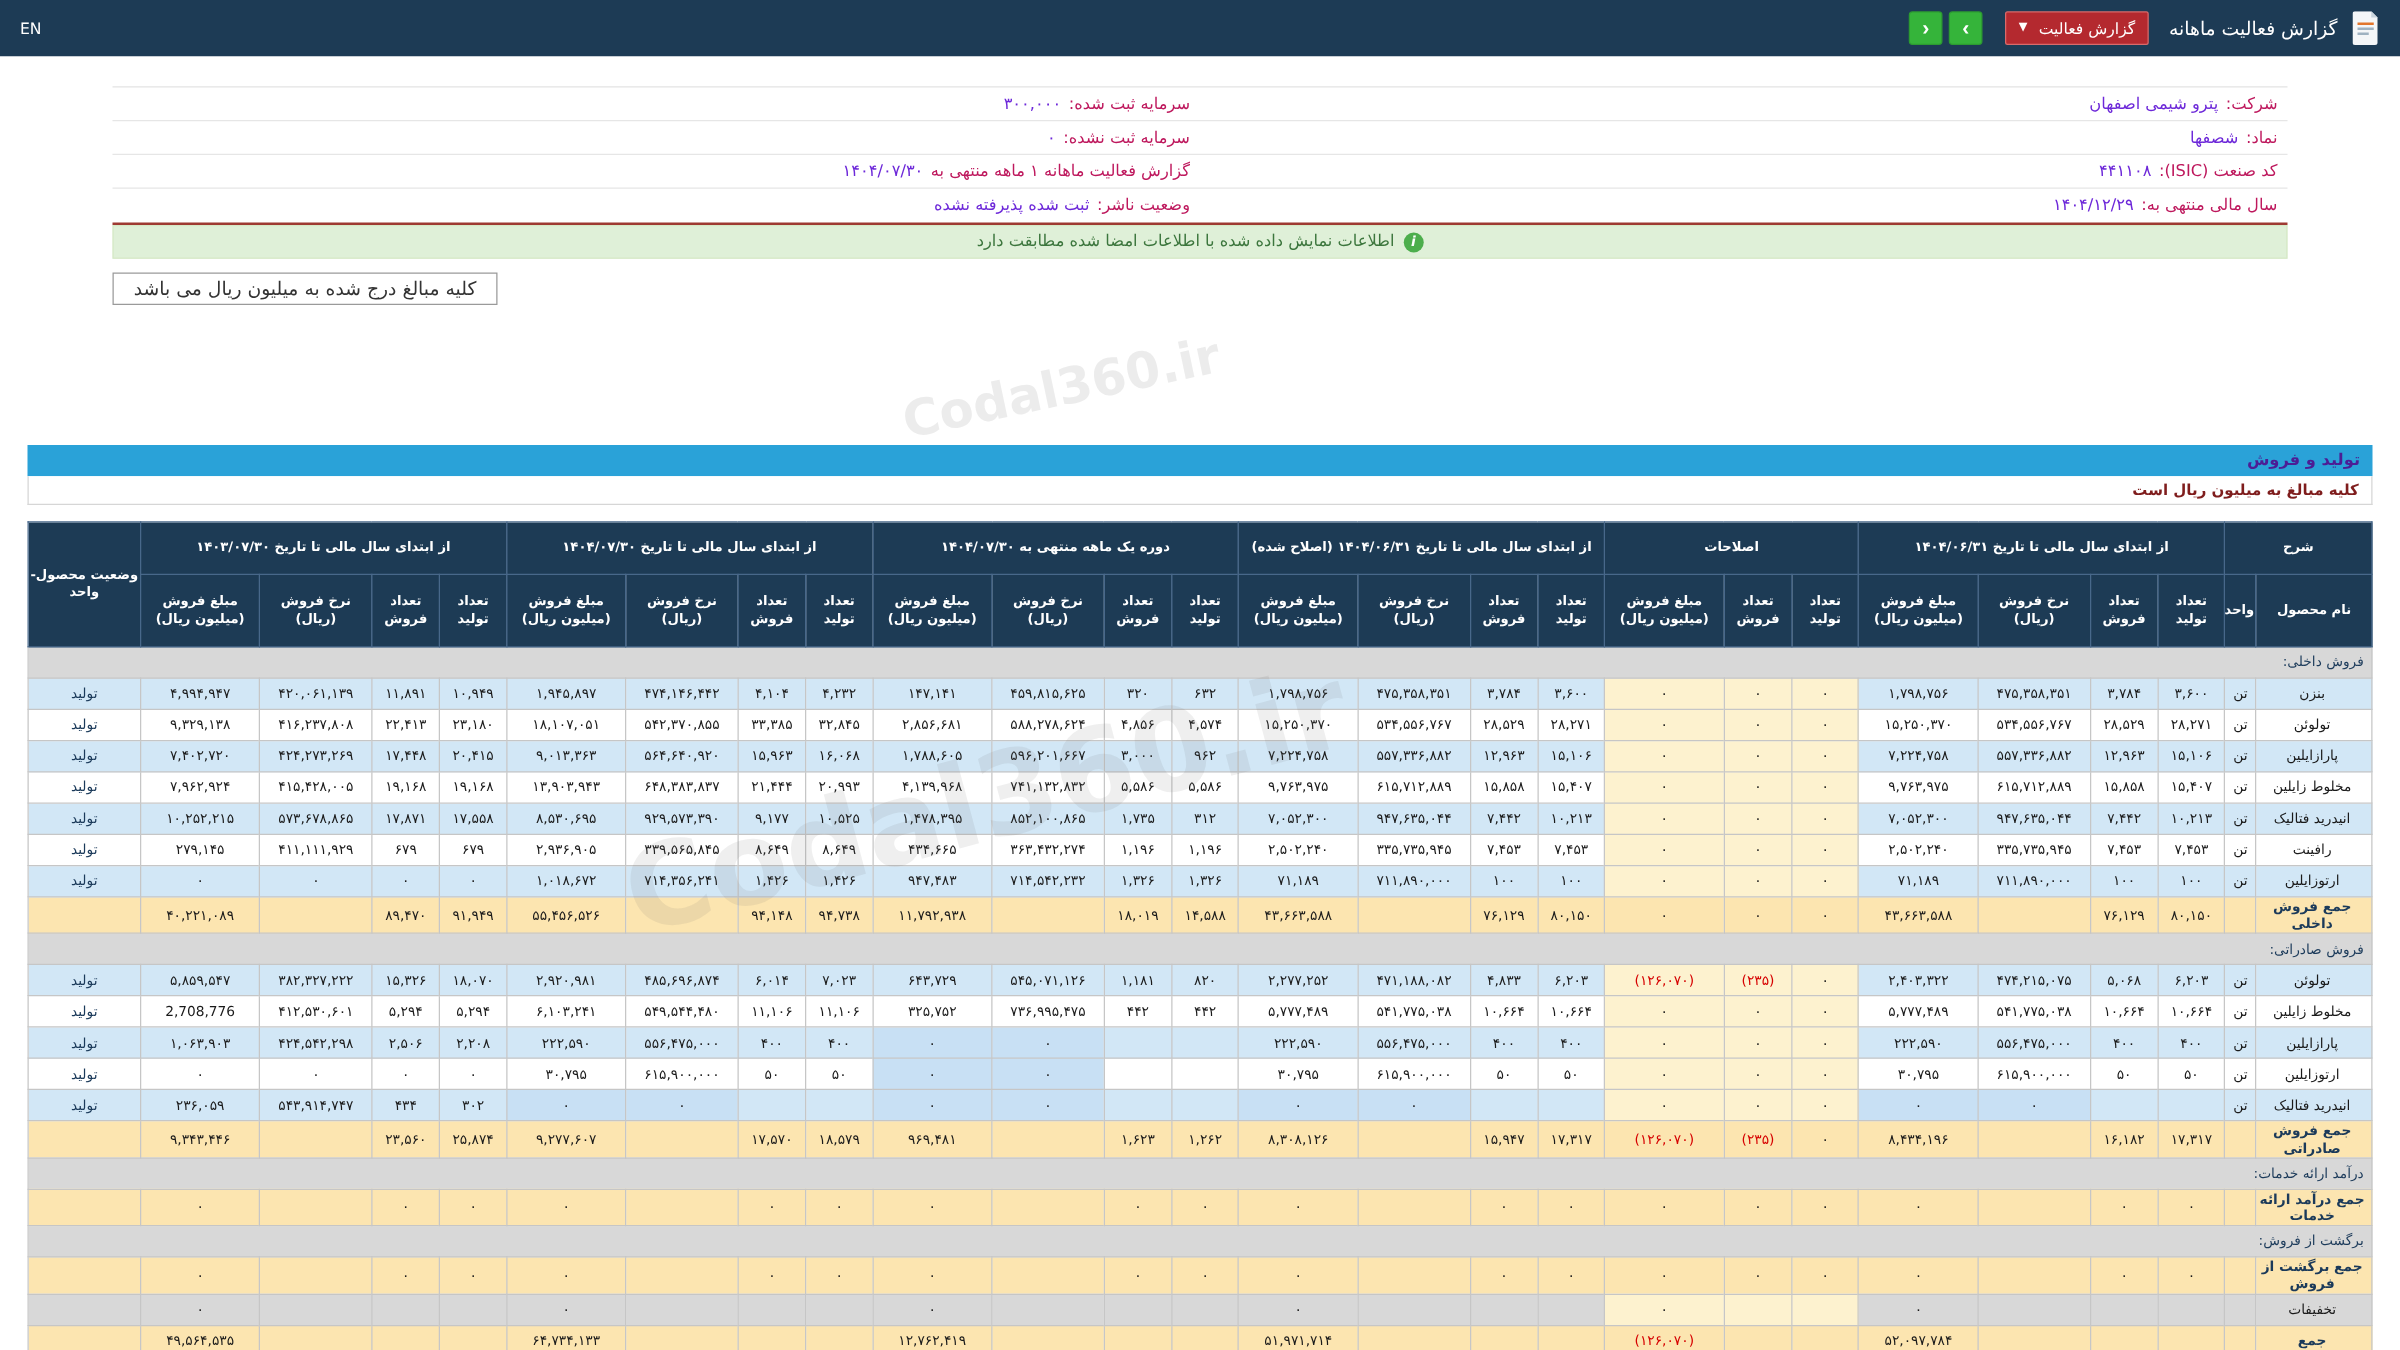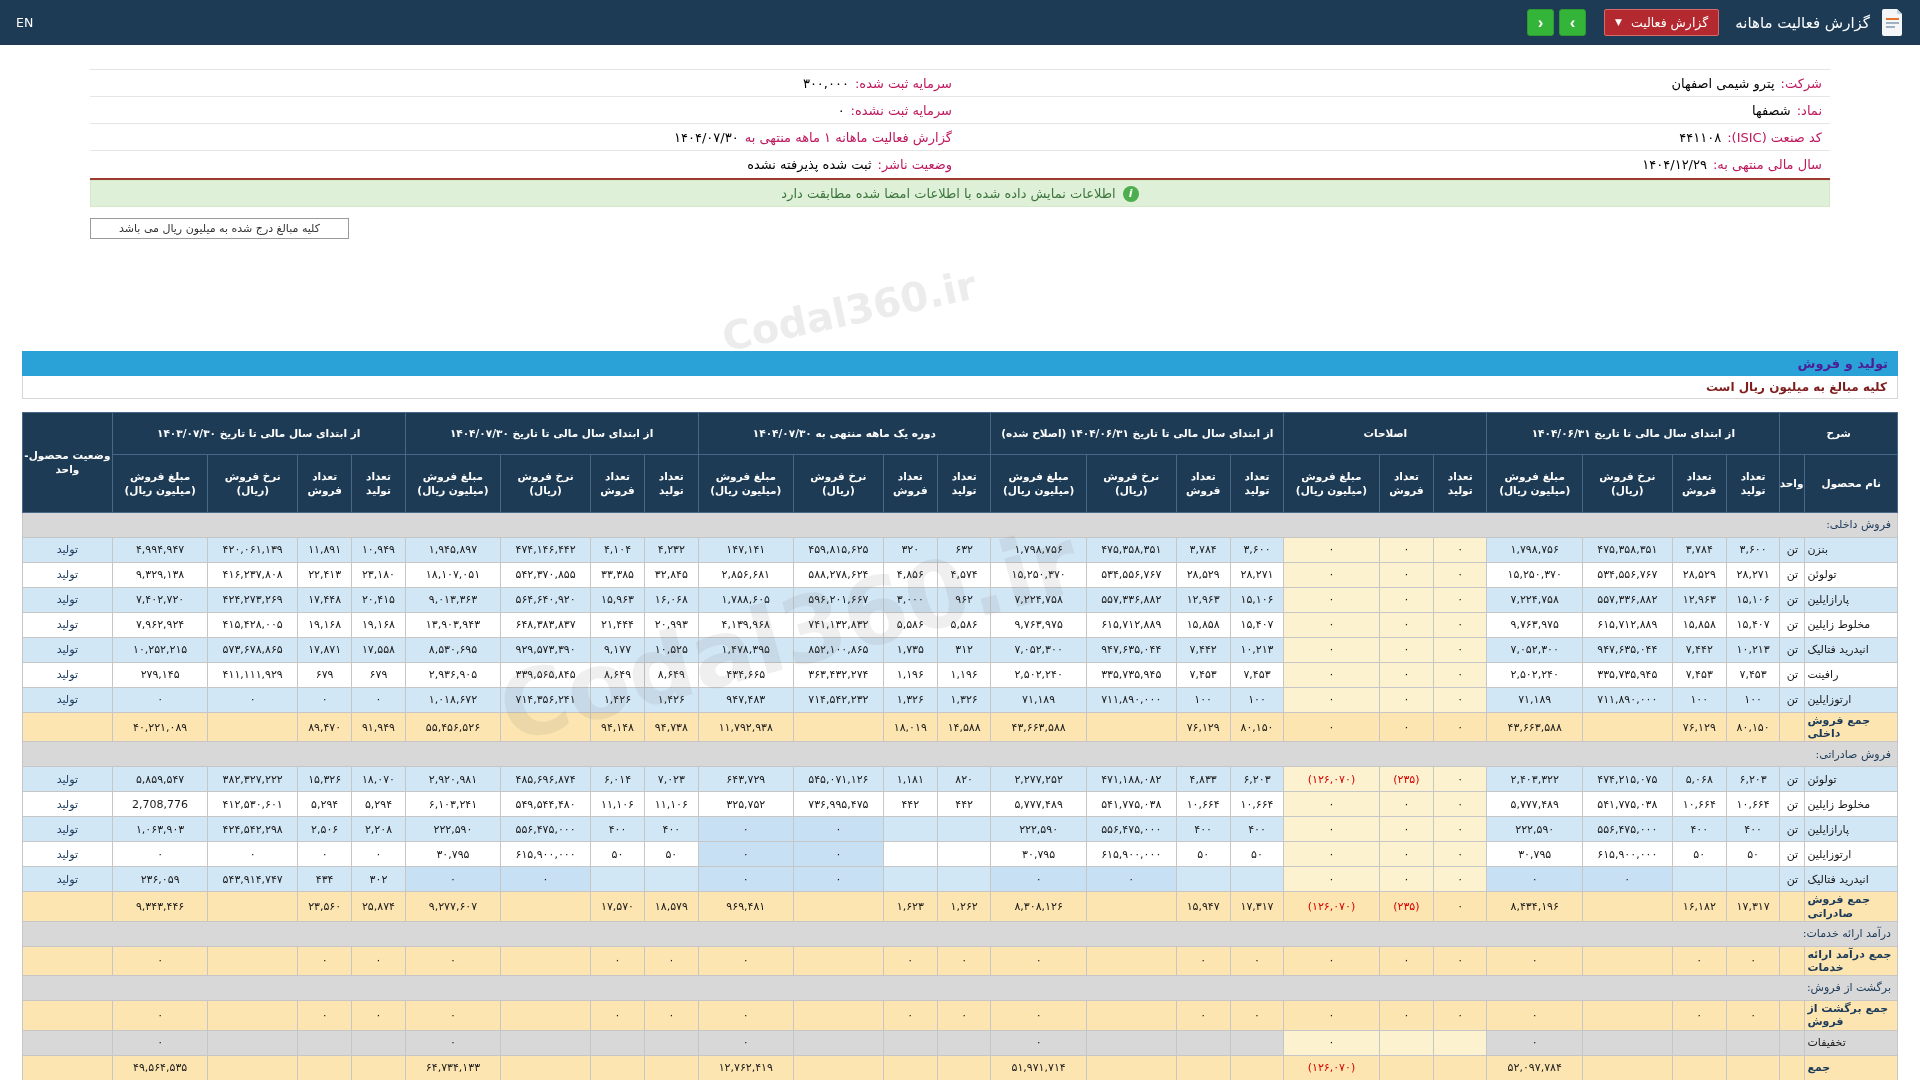--- a/index.html
+++ b/index.html
@@ -19,31 +19,31 @@
   .nb{width:27px;height:27px;background:#35b43a;border:1px solid #2c9c31;border-radius:3px;color:#fff;
       font-size:17px;font-weight:bold;line-height:1;cursor:pointer;display:flex;align-items:center;justify-content:center}
   .en{margin-right:auto;color:#fff;font-size:12.5px;text-decoration:none;cursor:pointer}
 
   
   .info{margin:24px 90px 0;border-top:1px solid #e3e3e3;border-bottom:2px solid #9e3a32}
   .info-row{display:flex;border-bottom:1px solid #e6e6e6;height:27px;align-items:center;font-size:13px}
   .info-row:last-child{border-bottom:none}
   .pair{flex:1;display:flex;gap:6px;padding:0 8px;align-items:center;min-width:0}
   .ilbl{color:#be185d}
-  .ival{color:#000000}
+  .ival{color:#6d28d9}
 
   
   .banner{margin:0 90px;background:#dff0d8;border:1px solid #d6e9c6;color:#3c763d;height:27px;
       display:flex;align-items:center;justify-content:center;gap:7px;font-size:13px}
   .info-i{width:16px;height:16px;border-radius:50%;background:#4cae4c;color:#fff;font-size:11px;
       display:flex;align-items:center;justify-content:center;font-weight:bold;font-style:italic;flex:0 0 auto}
 
   
   .note-row{display:flex;margin:11px 90px 0;justify-content:flex-end}
-  .note{border:1px solid #9a9a9a;background:#fff;font-size:11px;color:#333;padding:3px 28px;white-space:nowrap}
+  .note{border:1px solid #9a9a9a;background:#fff;font-size:15px;color:#333;padding:3px 16px;white-space:nowrap}
 
   
   .sec-head{margin:112px 22px 0;background:#2aa2d8;color:#4c1d95;font-weight:bold;font-size:13px;padding:5px 10px}
   .sec-sub{margin:0 22px;background:#fff;border:1px solid #d6d6d6;border-top:none;color:#7f1d1d;
       font-weight:bold;font-size:12px;padding:4px 10px}
 
   
   .twrap{position:relative;margin:13px 22px 0}
   table.ptable{border-collapse:collapse;table-layout:fixed;width:100%}
   .ptable th{background:#1d3b55;color:#fff;font-size:10.5px;font-weight:bold;border:1px solid #48688a;
@@ -57,21 +57,21 @@
   tr.alt td.adj{background:#fdf2cf}
   tr.tot td{background:#fce5b0}
   tr.tot td.adj{background:#fce5b0}
   tr.tot td.name{font-weight:bold;color:#1b3a5a}
   tr.mut td{background:#d8d8d8}
   tr.mut td.adj{background:#fdf2cf}
   tr.sec td{background:#d8d8d8;color:#1b3a5a;font-weight:normal;text-align:right;padding:2px 6px;font-size:11px}
   .wrapcap{display:inline-block;max-width:96px;line-height:1.25}
   .ptable td.hl{background:#c8e0f4}
   .ptable td.neg{color:#d60000}
-  .ptable td.name{text-align:left;padding-right:5px}
+  .ptable td.name{text-align:center;padding-right:5px}
   .ptable td.stat{color:#1b3a5a}
 
   
   .wm{position:absolute;transform:rotate(-15deg);color:rgba(110,110,110,.11);font-weight:bold;
       pointer-events:none;white-space:nowrap;z-index:4;direction:ltr}
   .wm-mid{top:170px;left:470px;font-size:92px}
   .wm-top{position:absolute;top:288px;left:720px;font-size:40px;transform:rotate(-12deg);
       color:rgba(110,110,110,.13);pointer-events:none;z-index:4;direction:ltr;font-weight:bold}
 </style>
 </head>

